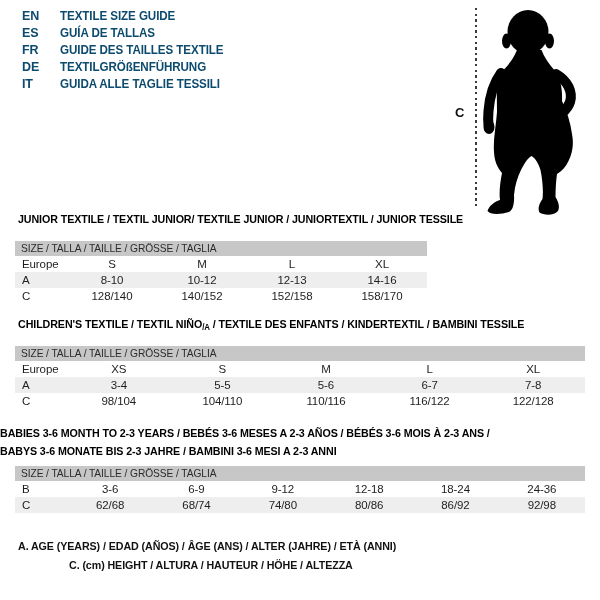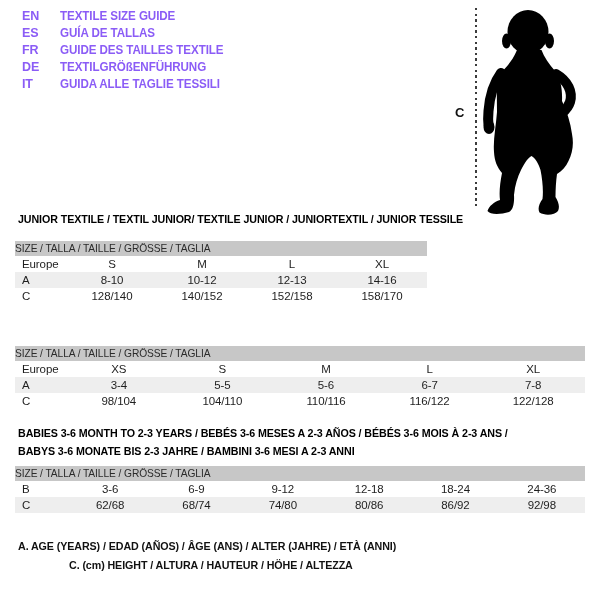--- a/index.html
+++ b/index.html
@@ -7,48 +7,48 @@
   .page {
     position:relative; width:600px; height:600px; background:#fff;
     font-family:"Liberation Sans", sans-serif; color:#1c1c1c;
     overflow:hidden; letter-spacing:-0.1px;
   }
   .abs { position:absolute; }
   .cond { display:inline-block; transform:scaleX(0.93); transform-origin:0 50%; white-space:nowrap; }
 
   
   .langs { left:22px; top:7px; }
-  .lang-row { display:flex; height:17.2px; align-items:center; font-size:12.5px; font-weight:bold; color:#8b5cf6; }
+  .lang-row { display:flex; height:17.2px; align-items:center; font-size:12.5px; font-weight:bold; color:#0c4a6e; }
   .lang-code { width:38px; }
 
   
   .dash-line {
     left:475px; top:8px; width:2px; height:200px;
     background:repeating-linear-gradient(to bottom, #3c3c3c 0 2.5px, transparent 2.5px 5.6px);
   }
   .height-label { left:455px; top:105px; font-size:13px; font-weight:bold; color:#111; }
   .silhouette { left:481px; top:4px; }
 
   
   .tbl-title { font-size:11.5px; font-weight:bold; color:#000; white-space:nowrap; }
   .tbl-title-multi { line-height:18px; }
   .tbl-body { background:#fff; }
   .size-bar {
     height:15px; line-height:15px; background:#c7c7c7; color:#2b2b2b;
-    font-size:11px; overflow:hidden;
+    font-size:11px; padding-left:6px; overflow:hidden;
   }
   .row { display:flex; height:16px; align-items:center; font-size:11.5px; color:#1e1e1e; }
   .row.shade { background:#eeeeee; }
   .row .lbl { width:52px; padding-left:7px; }
   .row .cell { flex:1; text-align:center; }
   .t1-title { left:18px; top:213px; }
   .t1-body  { left:15px; top:241px; width:412px; }
   .t2-title { left:18px; top:318px; }
   .t2-body  { left:15px; top:346px; width:570px; }
-  .t3-title { left:18px; top:424px; }
+  .t3-title { left:0; top:424px; }
   .t3-body  { left:15px; top:466px; width:570px; }
   .subsz { font-size:8.5px; position:relative; bottom:-2px; }
 
   
   .footnotes { left:18px; top:537px;text-align:center; }
   .footnote { display:block; height:18.7px; line-height:18.7px; font-size:11.5px; font-weight:bold; color:#111; }
 </style>
 </head>
 <body>
 
@@ -137,20 +137,23 @@
     </div>
     <div class="row">
       <span class="lbl">C</span>
       <span class="cell">128/140</span>
       <span class="cell">140/152</span>
       <span class="cell">152/158</span>
       <span class="cell">158/170</span>
     </div>
   </div>
 
+  <div class="abs tbl-title t2-title">
+    <span class="cond"><span>CHILDREN'S TEXTILE / TEXTIL NIÑO</span><span class="subsz">/A</span><span> / TEXTILE DES ENFANTS / KINDERTEXTIL / BAMBINI TESSILE</span></span>
+  </div>
   <div class="abs tbl-body t2-body">
     <div class="size-bar">
       <span class="cond">SIZE / TALLA / TAILLE / GRÖSSE / TAGLIA</span>
     </div>
     <div class="row">
       <span class="lbl">Europe</span>
       <span class="cell">XS</span>
       <span class="cell">S</span>
       <span class="cell">M</span>
       <span class="cell">L</span>

